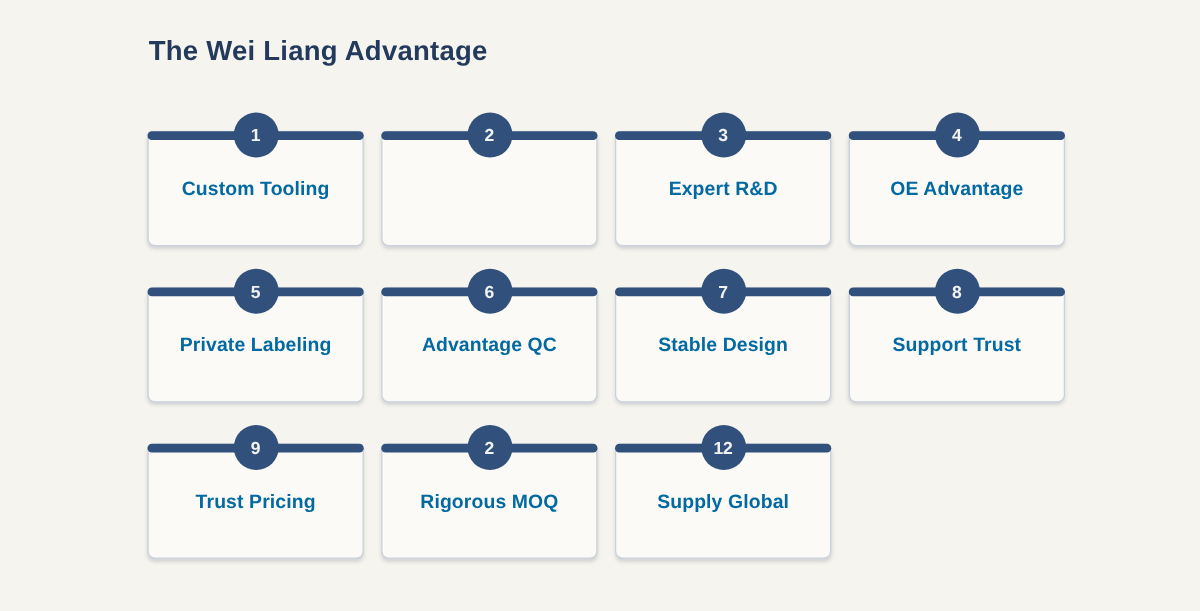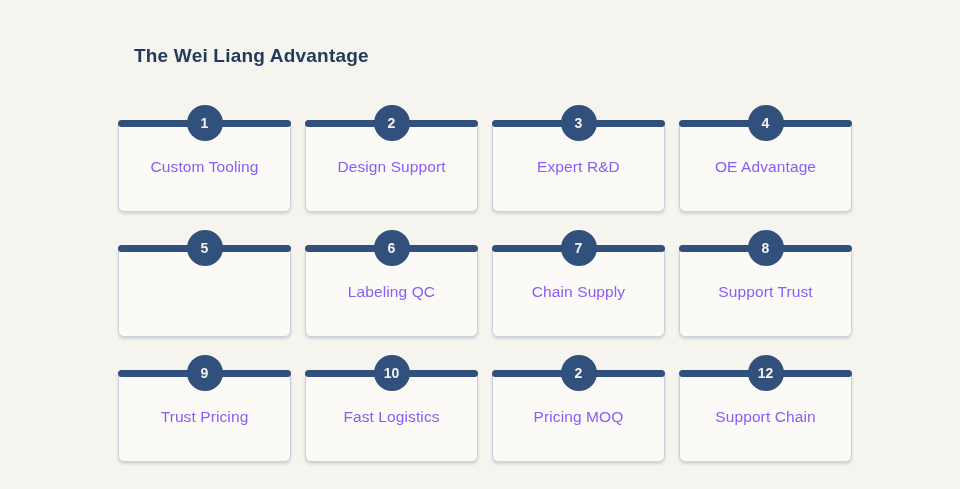--- a/index.html
+++ b/index.html
@@ -14,22 +14,22 @@
     overflow: hidden;
     position: relative;
   }
   .content {
     position: absolute;
     left: 118px;
     top: 23px;
     width: 734px;
   }
   .page-title {
-    margin: 16px;
-    font-size: 19px;
+    margin: 1px;
+    font-size: 22px;
     line-height: 34px;
     font-weight: 600;
     letter-spacing: 0.2px;
     color: #233a5c;
   }
   .grid {
     margin-top: 47px;
     display: grid;
     grid-template-columns: repeat(4, 173px);
     column-gap: 14px;
@@ -66,98 +66,93 @@
     background: #31517c;
     color: #f2f2f2;
     font-size: 14px;
     font-weight: 700;
     line-height: 36px;
     text-align: center;
   }
   .card-label {
     display: inline-block;
     font-size: 15.5px;
-    font-weight: 400;
-    color: #8b5cf6;
+    font-weight: 700;
+    color: #0369a1;
     letter-spacing: 0.1px;
   }
 </style>
 </head>
 <body>
 
 <div class="content">
   <h1 class="page-title">The Wei Liang Advantage</h1>
 
   <div class="grid">
 
     <div class="card">
       <div class="card-top-bar"></div>
       <div class="card-badge">1</div>
       <span class="card-label">Custom Tooling</span>
     </div>
 
     <div class="card">
       <div class="card-top-bar"></div>
       <div class="card-badge">2</div>
-      <span class="card-label">Design Support</span>
     </div>
 
     <div class="card">
       <div class="card-top-bar"></div>
       <div class="card-badge">3</div>
       <span class="card-label">Expert R&amp;D</span>
     </div>
 
     <div class="card">
       <div class="card-top-bar"></div>
       <div class="card-badge">4</div>
       <span class="card-label">OE Advantage</span>
     </div>
 
     <div class="card">
       <div class="card-top-bar"></div>
       <div class="card-badge">5</div>
+      <span class="card-label">Private Labeling</span>
     </div>
 
     <div class="card">
       <div class="card-top-bar"></div>
       <div class="card-badge">6</div>
-      <span class="card-label">Labeling QC</span>
+      <span class="card-label">Advantage QC</span>
     </div>
 
     <div class="card">
       <div class="card-top-bar"></div>
       <div class="card-badge">7</div>
-      <span class="card-label">Chain Supply</span>
+      <span class="card-label">Stable Design</span>
     </div>
 
     <div class="card">
       <div class="card-top-bar"></div>
       <div class="card-badge">8</div>
       <span class="card-label">Support Trust</span>
     </div>
 
     <div class="card">
       <div class="card-top-bar"></div>
       <div class="card-badge">9</div>
       <span class="card-label">Trust Pricing</span>
     </div>
 
-    <div class="card">
-      <div class="card-top-bar"></div>
-      <div class="card-badge">10</div>
-      <span class="card-label">Fast Logistics</span>
-    </div>
 
     <div class="card">
       <div class="card-top-bar"></div>
       <div class="card-badge">2</div>
-      <span class="card-label">Pricing MOQ</span>
+      <span class="card-label">Rigorous MOQ</span>
     </div>
 
     <div class="card">
       <div class="card-top-bar"></div>
       <div class="card-badge">12</div>
-      <span class="card-label">Support Chain</span>
+      <span class="card-label">Supply Global</span>
     </div>
 
   </div>
 </div>
 
 </body></html>

